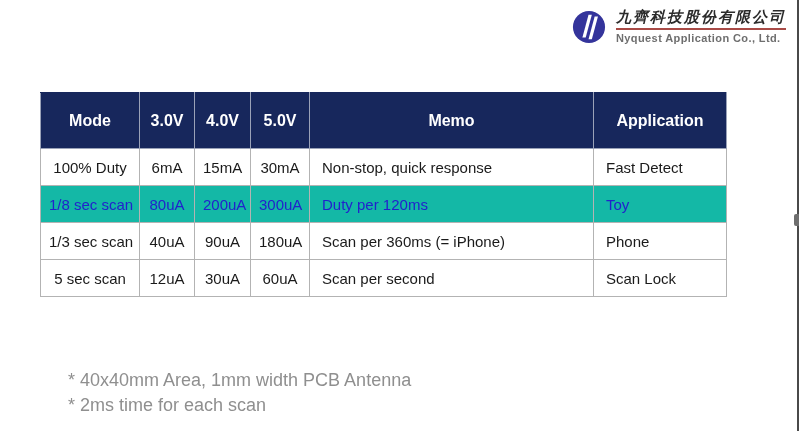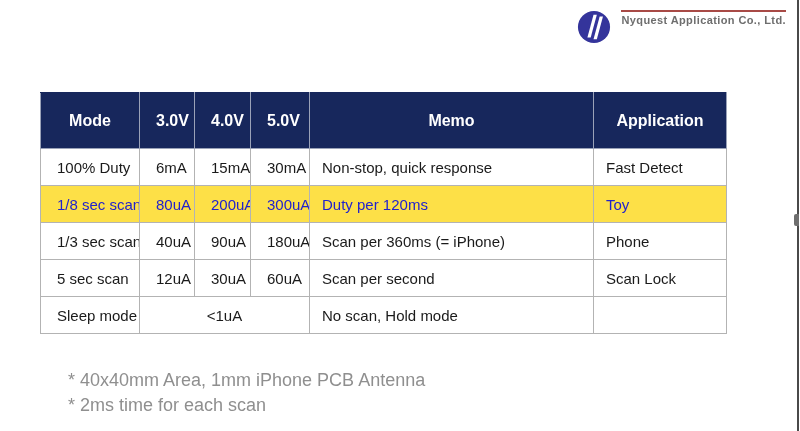--- a/index.html
+++ b/index.html
@@ -11,45 +11,46 @@
   .logo-mark{width:34px; height:34px; margin-top:2px;}
   .logo-text{display:flex; flex-direction:column; align-items:flex-start;}
   .logo-zh{font-family:"DejaVu Serif", serif; font-style:italic; font-weight:bold;
            font-size:15px; color:#2b2b2b; letter-spacing:2px; line-height:18px; white-space:nowrap;}
   .logo-rule{width:100%; height:0; border-bottom:2px solid #a84a46; margin:2px 0 2px 0;}
   .logo-en{font-size:11px; color:#6e6e6e; font-weight:bold; letter-spacing:0.4px; white-space:nowrap;}
 
   
   .tbl-wrap{position:absolute; left:40px; top:92px;}
   table{border-collapse:collapse; table-layout:fixed; width:686px; font-size:15px; color:#1a1a1a;}
-  th,td{border:1px solid #b3b3b3; padding:0 16px; height:36px; text-align:center; overflow:hidden; white-space:nowrap;}
+  th,td{border:1px solid #b3b3b3; padding:0 8px; height:36px; text-align:center; overflow:hidden; white-space:nowrap;}
   thead th{background:#17275c; color:#ffffff; font-weight:bold; font-size:16px; height:55px; border-color:#9aa2b8; border-top-color:#17275c;}
   table{border:1px solid #999999;}
   td.left{text-align:left; padding-left:12px;margin-top:48px;}
-  tr.hl td{background:#fde047; color:#2222cc;}
+  tr.hl td{background:#14b8a6; color:#2222cc;}
 
   
   .notes{position:absolute; left:68px; top:368px; font-size:18px; color:#8f8f8f; line-height:25px;}
 
   
   .right-edge{position:absolute; right:1px; top:0; width:2px; height:431px; background:#4a4a4a;}
   .edge-notch{position:absolute; right:1px; top:214px; width:5px; height:12px; background:#6e6e6e; border-radius:2px 0 0 2px;}
 </style>
 </head>
 <body>
 
 <div class="canvas">
 
   <div class="logo">
     <svg class="logo-mark" viewBox="0 0 36 36">
       <circle cx="18" cy="18" r="17" fill="#34349b"></circle>
       <path d="M11 29 L17.5 5 L21 5 L14.5 29 Z" fill="#ffffff"></path>
       <path d="M17.5 31 L24 7 L27.5 7 L21 31 Z" fill="#ffffff"></path>
     </svg>
     <div class="logo-text">
+      <span class="logo-zh">九齊科技股份有限公司</span>
       <span class="logo-rule"></span>
       <span class="logo-en">Nyquest Application Co., Ltd.</span>
     </div>
   </div>
 
   <div class="tbl-wrap">
     <table>
       <colgroup>
         <col style="width:99px">
           <col style="width:55px">
@@ -94,31 +95,25 @@
           <td class="left">Phone</td>
         </tr>
         <tr>
           <td>5 sec scan</td>
           <td>12uA</td>
           <td>30uA</td>
           <td>60uA</td>
           <td class="left">Scan per second</td>
           <td class="left">Scan Lock</td>
         </tr>
-        <tr>
-          <td>Sleep mode</td>
-          <td colspan="3">&lt;1uA</td>
-          <td class="left">No scan, Hold mode</td>
-          <td class="left"></td>
-        </tr>
       </tbody>
     </table>
   </div>
 
   <div class="notes">
-    <div>* 40x40mm Area, 1mm iPhone PCB Antenna</div>
+    <div>* 40x40mm Area, 1mm width PCB Antenna</div>
     <div>* 2ms time for each scan</div>
   </div>
 
   <div class="right-edge"></div>
   <div class="edge-notch"></div>
 
 </div>
 
 </body></html>

